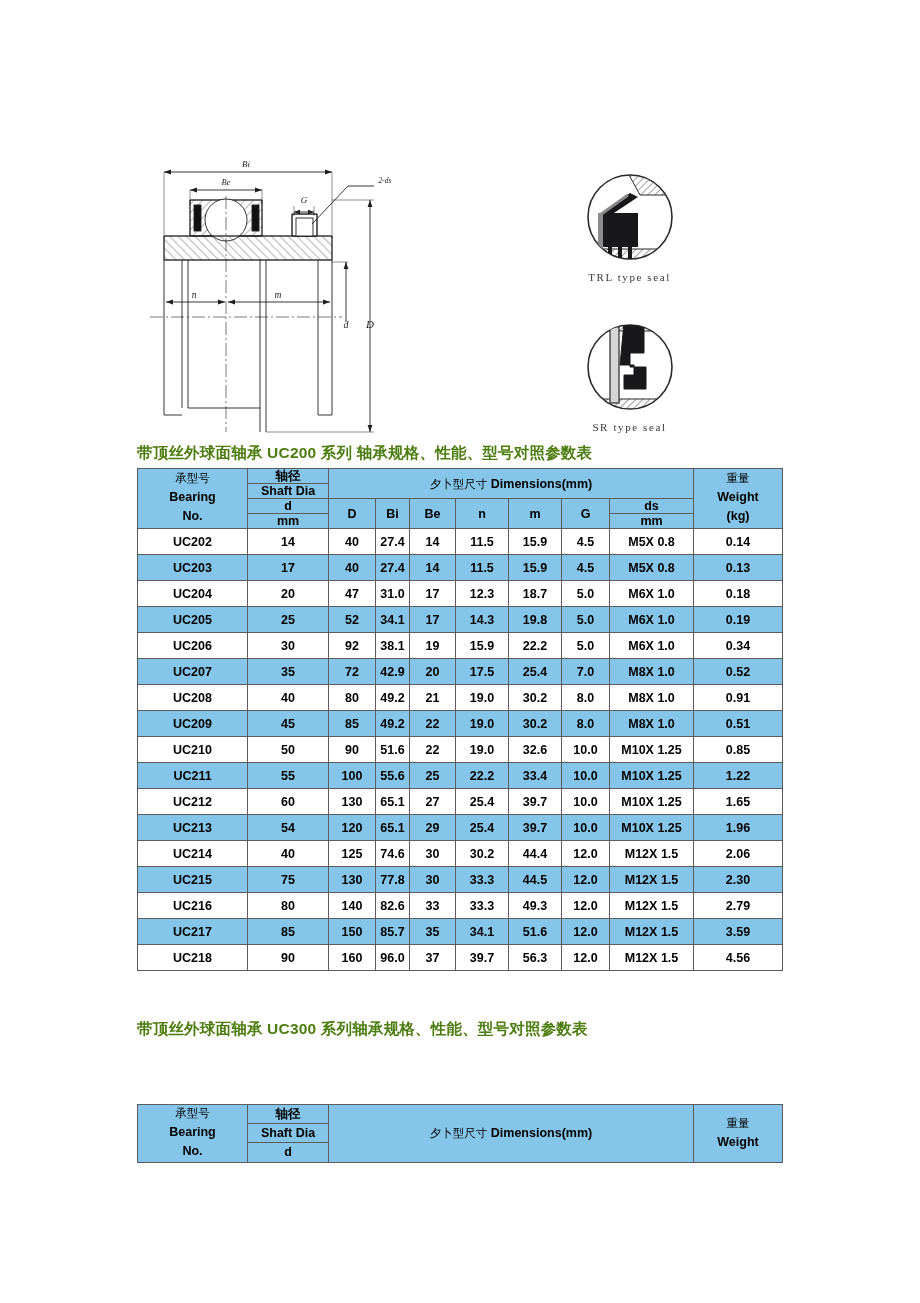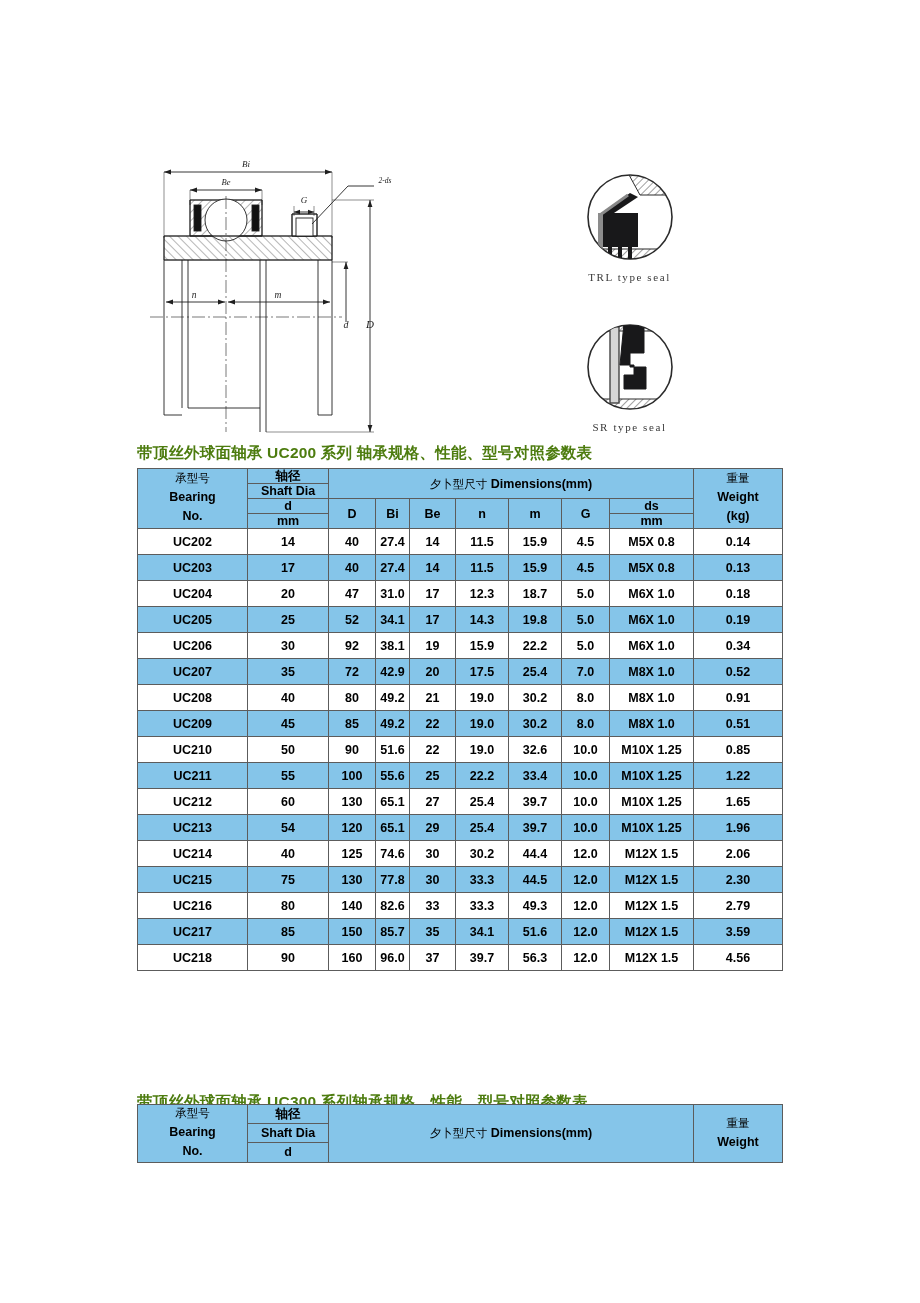--- a/index.html
+++ b/index.html
@@ -66,21 +66,21 @@
   .section-title {
     position: absolute;
     left: 137px;
     font-size: 15.5px;
     font-weight: bold;
     letter-spacing: .2px;
     color: #4d7c0f;
     white-space: nowrap;
   }
   #title-uc200 { top: 443px; }
-  #title-uc300 { top: 1092px; }
+  #title-uc300 { top: 1019px; }
 
   
   .spec-table {
     position: absolute;
     left: 137px;
     border-collapse: collapse;
     table-layout: fixed;
     width: 645px;
     background: #fff;
   }

